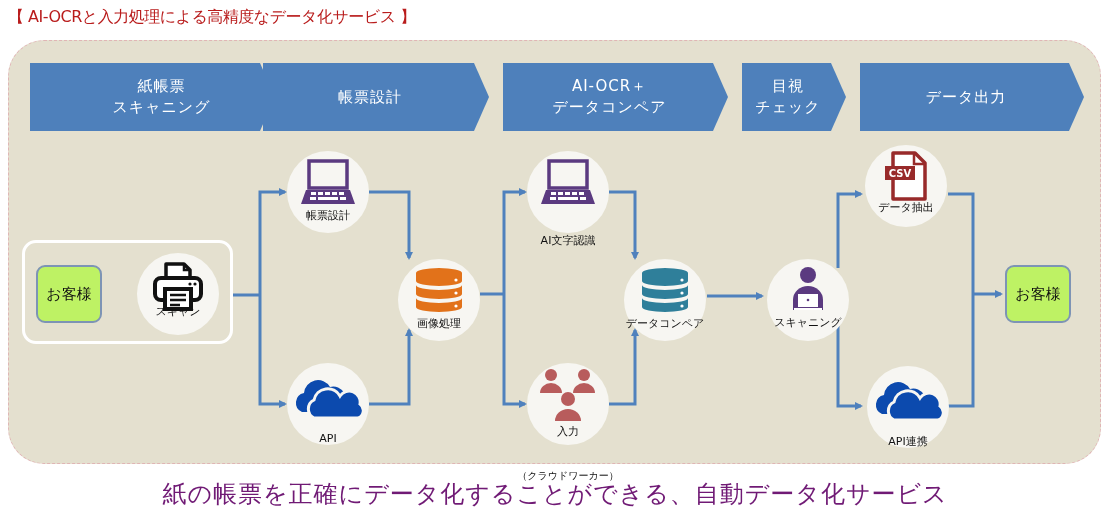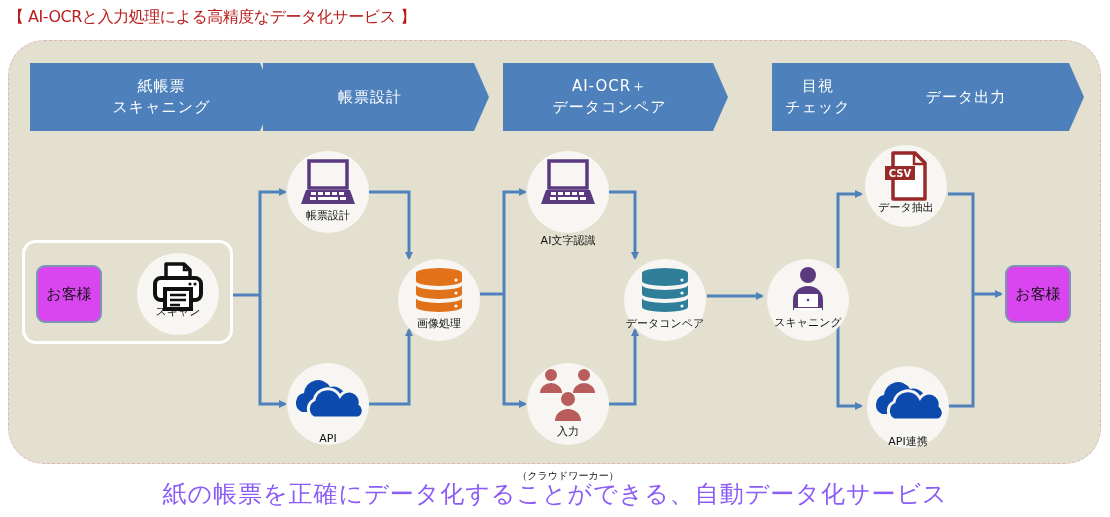--- a/index.html
+++ b/index.html
@@ -13,39 +13,39 @@
           font-size: 15px; line-height: 21px; letter-spacing: 1px; white-space: pre-line;
           clip-path: polygon(0 0, calc(100% - 15px) 0, 100% 50%, calc(100% - 15px) 100%, 0 100%); }
   .step span { padding-right: 12px; }
   svg.lines { position: absolute; left: 0; top: 0; }
   .node { position: absolute; width: 82px; height: 82px; border-radius: 50%; background: #f7f6f2;
           display: flex; flex-direction: column; align-items: center; justify-content: flex-start; }
   .node .ic { margin-top: 10px; height: 50px; display: flex; align-items: center; justify-content: center; }
   .node .lb { font-size: 11px; color: #111; white-space: nowrap; text-align: center; line-height: 13px; margin-top: 31px; }
   .cust-group { position: absolute; left: 22px; top: 240px; width: 211px; height: 104px; border: 3px solid #fff;
                 border-radius: 14px; box-sizing: border-box; }
-  .cust { position: absolute; width: 66px; height: 58px; background: #d946ef; border: 2.5px solid #7d94b5;
+  .cust { position: absolute; width: 66px; height: 58px; background: #bef264; border: 2.5px solid #7d94b5;
           border-radius: 9px; box-sizing: border-box; display: flex; align-items: center; justify-content: center;
           font-size: 15px; color: #111; }
   .footer { position: absolute; left: 0; width: 1110px; top: 478px; text-align: center; font-size: 24px;
-            color: #8b5cf6; letter-spacing: 1px; }
+            color: #701a75; letter-spacing: 1px; }
 </style>
 </head>
 <body>
 
 <div class="title">【 AI-OCRと入力処理による高精度なデータ化サービス 】</div>
 
 <div class="panel"></div>
 
 <div class="step" style="left:30px;width:215px;padding-left:30px;"><span>紙帳票
 スキャニング</span></div>
 <div class="step" style="left:263px;width:226px;"><span>帳票設計</span></div>
 <div class="step" style="left:503px;width:225px;"><span>AI-OCR＋
 データコンペア</span></div>
-<div class="step" style="left:772px;width:104px;"><span>目視
+<div class="step" style="left:742px;width:104px;"><span>目視
 チェック</span></div>
 <div class="step" style="left:860px;width:224px;"><span>データ出力</span></div>
 
 <svg class="lines" width="1110" height="517">
   <defs>
     <marker id="ah" markerWidth="8" markerHeight="8" refX="6" refY="4" orient="auto" markerUnits="userSpaceOnUse">
       <path d="M0,0 L8,4 L0,8 z" fill="#4f81bd"></path>
     </marker>
   </defs>
   <g stroke="#4f81bd" stroke-width="3" fill="none">

